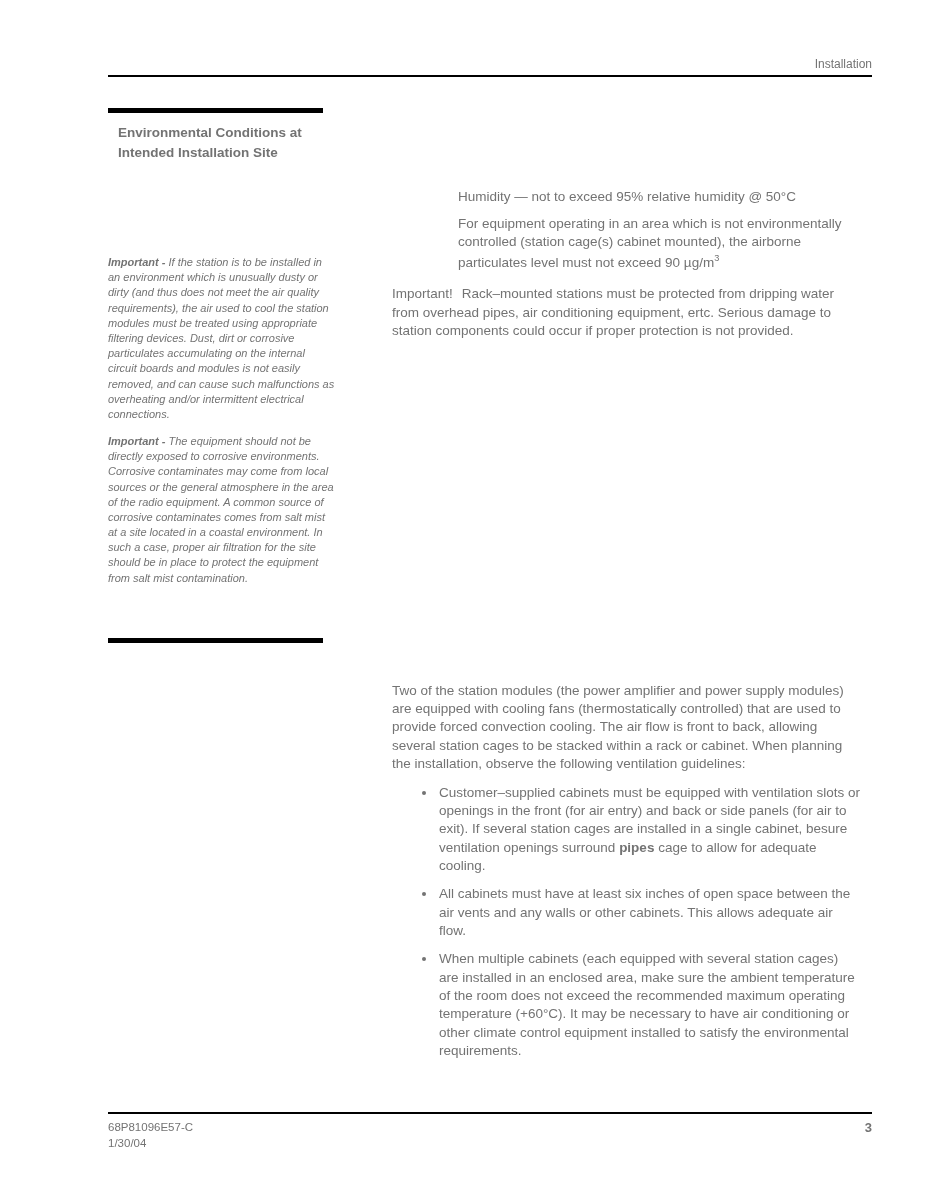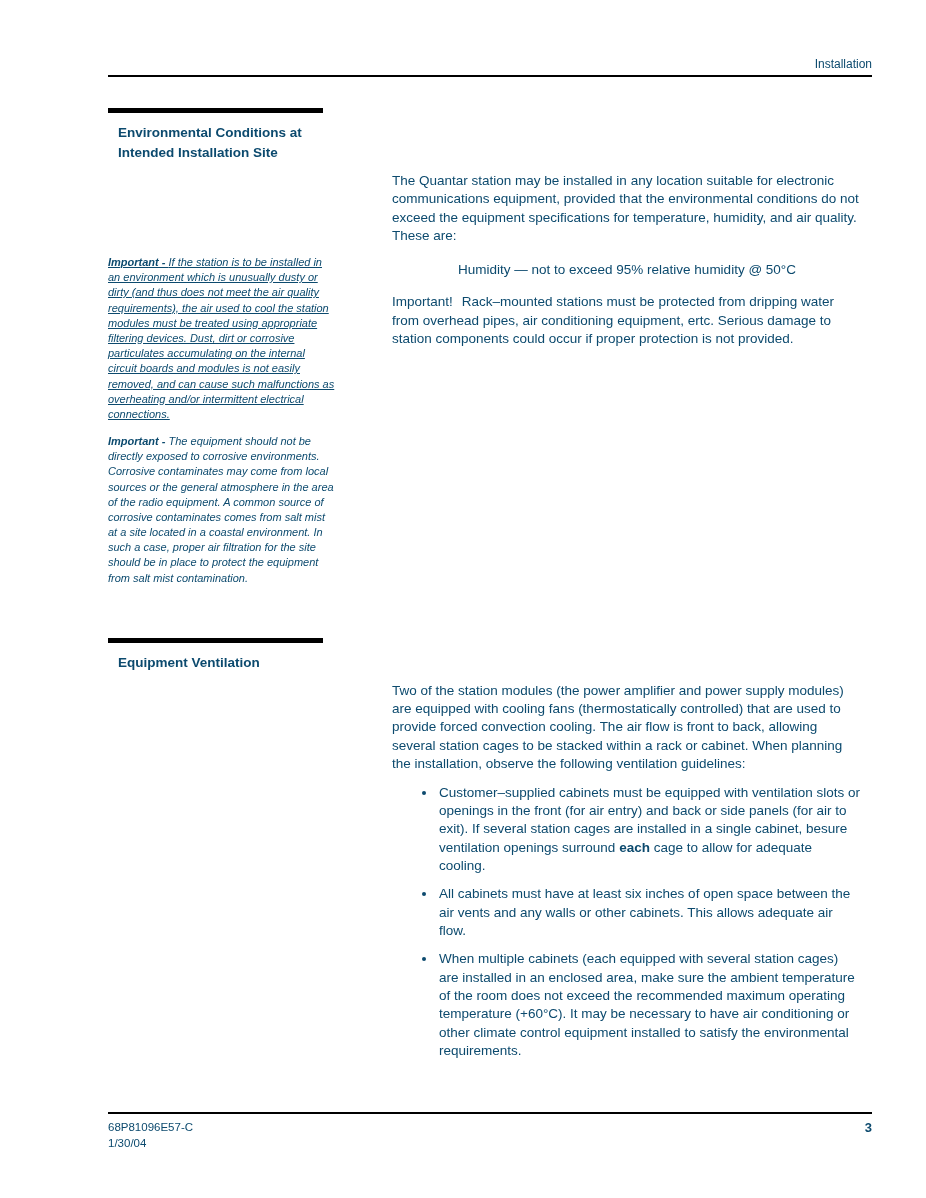--- a/index.html
+++ b/index.html
@@ -3,21 +3,21 @@
 <meta charset="utf-8">
 <style>
   * { margin: 0; padding: 0; box-sizing: border-box; }
   html, body { background: #ffffff; }
   .page {
     position: relative;
     width: 926px;
     height: 1198px;
     margin: 0 auto;
     background: #ffffff;
-    color: #0c4a6e;
+    color: #737373;
     font-family: "Liberation Sans", sans-serif;
     overflow: hidden;
   }
   
   .page-header { position: absolute; top: 0; left: 108px; right: 54px; }
   .header-text { text-align: right; font-size: 12px; padding-top: 57px; padding-bottom: 4px; }
   .header-rule { border: none; border-top: 2px solid #000; height: 0; }
 
   
   .content { position: absolute; top: 108px; left: 108px; right: 66px; }
@@ -28,21 +28,21 @@
   .heading-bar { width: 215px; height: 5px; background: #000; }
   .section-heading {
     font-size: 13.5px; font-weight: bold; line-height: 1.45;
     margin-top: 10px; padding-left: 10px;
   }
 
   .note {
     font-size: 11px; font-style: italic; line-height: 1.38;
     width: 228px; margin-top: 12px;
   }
-  .note-first { margin-top: 93px; text-decoration: underline; }
+  .note-first { margin-top: 93px; }
   .note-lead { font-weight: bold; }
 
   .rc-pad-1 { padding-top: 64px; }
   .rc-pad-2 { padding-top: 44px; }
 
   .specs { margin-top: 14px; }
   .spec-item { margin-left: 66px; margin-bottom: 9px; }
   sup { font-size: 0.68em; }
 
   .important-para { margin-top: 14px; }
@@ -82,46 +82,47 @@
         </h2>
         <p class="note note-first">
           <span class="note-lead">Important - </span><span>If the station is to be installed in an environment which is unusually dusty or dirty (and thus does not meet the air quality requirements), the air used to cool the station modules must be treated using appropriate filtering devices. Dust, dirt or corrosive particulates accumulating on the internal circuit boards and modules is not easily removed, and can cause such malfunctions as overheating and/or intermittent electrical connections.</span>
         </p>
         <p class="note">
           <span class="note-lead">Important - </span><span>The equipment should not be directly exposed to corrosive environments. Corrosive contaminates may come from local sources or the general atmosphere in the area of the radio equipment.  A common source of corrosive contaminates comes from salt mist at a site located in a coastal environment. In such a case, proper air filtration for the site should be in place to protect the equipment from salt mist contamination.</span>
         </p>
       </aside>
 
       <div class="right-col rc-pad-1">
-        <p>The Quantar station may be installed in any location suitable for electronic communications equipment, provided that the environmental conditions do not exceed the equipment specifications for temperature, humidity, and air quality. These are:</p>
 
         <div class="specs">
           <div class="spec-item">
             <span>Humidity — not to exceed 95% relative humidity @ 50°C</span><sup></sup>
+          </div>
+          <div class="spec-item">
+            <span>For equipment operating in an area which is not environmentally controlled (station cage(s) cabinet mounted), the airborne particulates level must not exceed  90 µg/m</span><sup>3</sup>
           </div>
         </div>
 
         <p class="important-para">
           <span class="important-lead">Important!</span><span>Rack–mounted stations must be protected from dripping water from overhead pipes, air conditioning equipment, ertc. Serious damage to station components could occur if proper protection is not provided.</span>
         </p>
       </div>
     </section>
 
     <section class="section section-2">
       <aside class="left-col">
         <div class="heading-bar"></div>
-        <h2 class="section-heading">Equipment Ventilation</h2>
       </aside>
 
       <div class="right-col rc-pad-2">
         <p>Two of the station modules (the power amplifier and power supply modules) are equipped with cooling fans (thermostatically controlled) that are used to provide forced convection cooling. The air flow is front to back, allowing several station cages to be stacked within a rack or cabinet. When planning the installation, observe the following ventilation guidelines:</p>
 
         <ul class="bullet-list">
           <li>
-            <span>Customer–supplied cabinets must be equipped with ventilation slots or openings in the front (for air entry) and back or side panels (for air to exit). If several station cages are installed in a single cabinet, besure ventilation openings surround </span><span class="bold-word">each</span><span> cage to allow for adequate cooling.</span>
+            <span>Customer–supplied cabinets must be equipped with ventilation slots or openings in the front (for air entry) and back or side panels (for air to exit). If several station cages are installed in a single cabinet, besure ventilation openings surround </span><span class="bold-word">pipes</span><span> cage to allow for adequate cooling.</span>
           </li>
           <li>
             <span>All cabinets must have at least six inches of open space between the air vents and any walls or other cabinets. This allows adequate air flow.</span><span class="bold-word"></span><span></span>
           </li>
           <li>
             <span>When multiple cabinets (each equipped with several station cages) are installed in an enclosed area, make sure the ambient temperature of the room does not exceed the recommended maximum operating temperature (+60°C). It may be necessary to have air conditioning or other climate control equipment installed to satisfy the environmental requirements.</span><span class="bold-word"></span><span></span>
           </li>
         </ul>
       </div>
     </section>

